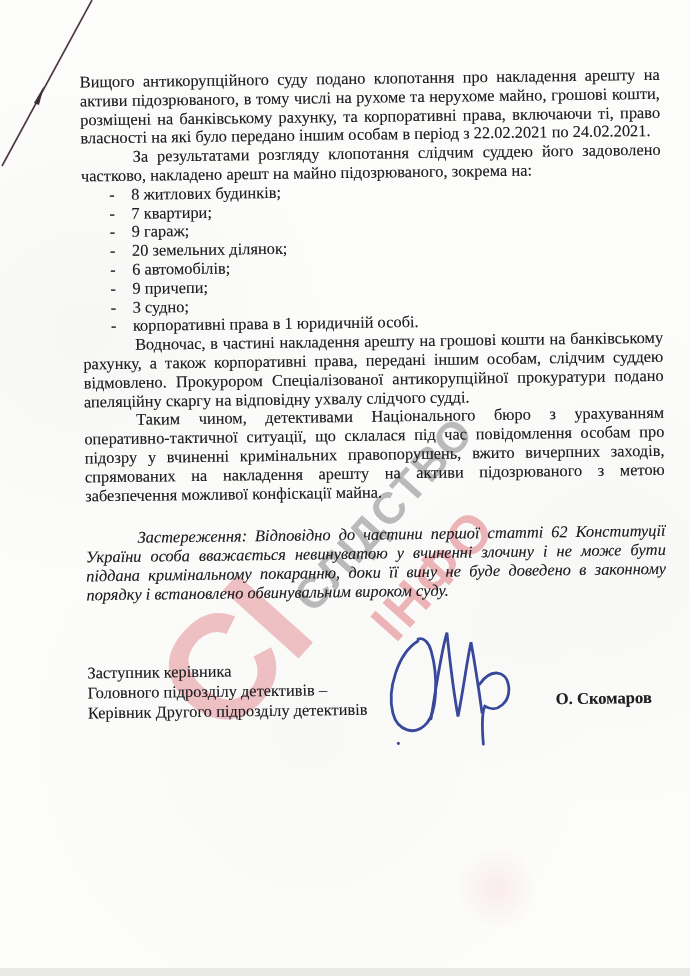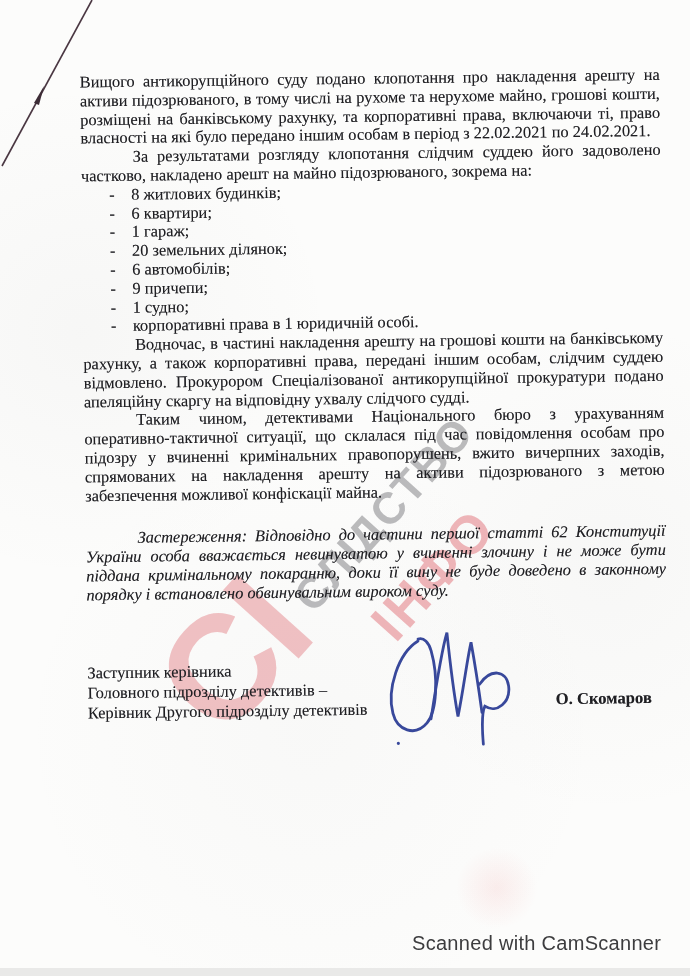--- a/index.html
+++ b/index.html
@@ -79,41 +79,41 @@
       <p>Вищого антикорупційного суду подано клопотання про накладення арешту на активи підозрюваного, в тому числі на рухоме та нерухоме майно, грошові кошти, розміщені на банківському рахунку, та корпоративні права, включаючи ті, право власності на які було передано іншим особам в період з 22.02.2021 по 24.02.2021.</p>
       <p class="indent">За результатами розгляду клопотання слідчим суддею його задоволено частково, накладено арешт на майно підозрюваного, зокрема на:</p>
 
       <ul class="seizure">
           <li>
           <span class="dash">-</span>
           <span>8 житлових будинків;</span>
         </li>
           <li>
           <span class="dash">-</span>
-          <span>6 квартири;</span>
+          <span>7 квартири;</span>
         </li>
           <li>
           <span class="dash">-</span>
-          <span>1 гараж;</span>
+          <span>9 гараж;</span>
         </li>
           <li>
           <span class="dash">-</span>
           <span>20 земельних ділянок;</span>
         </li>
           <li>
           <span class="dash">-</span>
           <span>6 автомобілів;</span>
         </li>
           <li>
           <span class="dash">-</span>
           <span>9 причепи;</span>
         </li>
           <li>
           <span class="dash">-</span>
-          <span>1 судно;</span>
+          <span>3 судно;</span>
         </li>
           <li>
           <span class="dash">-</span>
           <span>корпоративні права в 1 юридичній особі.</span>
         </li>
         </ul>
 
       <p class="indent">Водночас, в частині накладення арешту на грошові кошти на банківському рахунку, а також корпоративні права, передані іншим особам, слідчим суддею відмовлено. Прокурором Спеціалізованої антикорупційної прокуратури подано апеляційну скаргу на відповідну ухвалу слідчого судді.</p>
       <p class="indent">Таким чином, детективами Національного бюро з урахуванням оперативно-тактичної ситуації, що склалася під час повідомлення особам про підозру у вчиненні кримінальних правопорушень, вжито вичерпних заходів, спрямованих на накладення арешту на активи підозрюваного з метою забезпечення можливої конфіскації майна.</p>
       <p class="indent disclaimer">Застереження: Відповідно до частини першої статті 62 Конституції України особа вважається невинуватою у вчиненні злочину і не може бути піддана кримінальному покаранню, доки її вину не буде доведено в законному порядку і встановлено обвинувальним вироком суду.</p>
@@ -131,16 +131,15 @@
         <path d="M46,92 C52,56 58,22 63,6 C65,28 69,66 73,90 C79,62 83,32 87,16 C91,40 95,70 97,86"></path>
         <path d="M95,58 C106,42 122,44 124,60 C126,76 112,88 100,80 C96,88 97,104 98,118"></path>
         <circle cx="13" cy="116" r="1.6" fill="#2e3f96" stroke="none"></circle>
       </g>
     </svg>
 
     <div class="sig-name">О. Скомаров</div>
 
   </div>
 
-  <div class="footer-note">Scanned with CamScanner</div>
   <div class="bottom-strip"></div>
 
 </div>
 
 </body></html>

